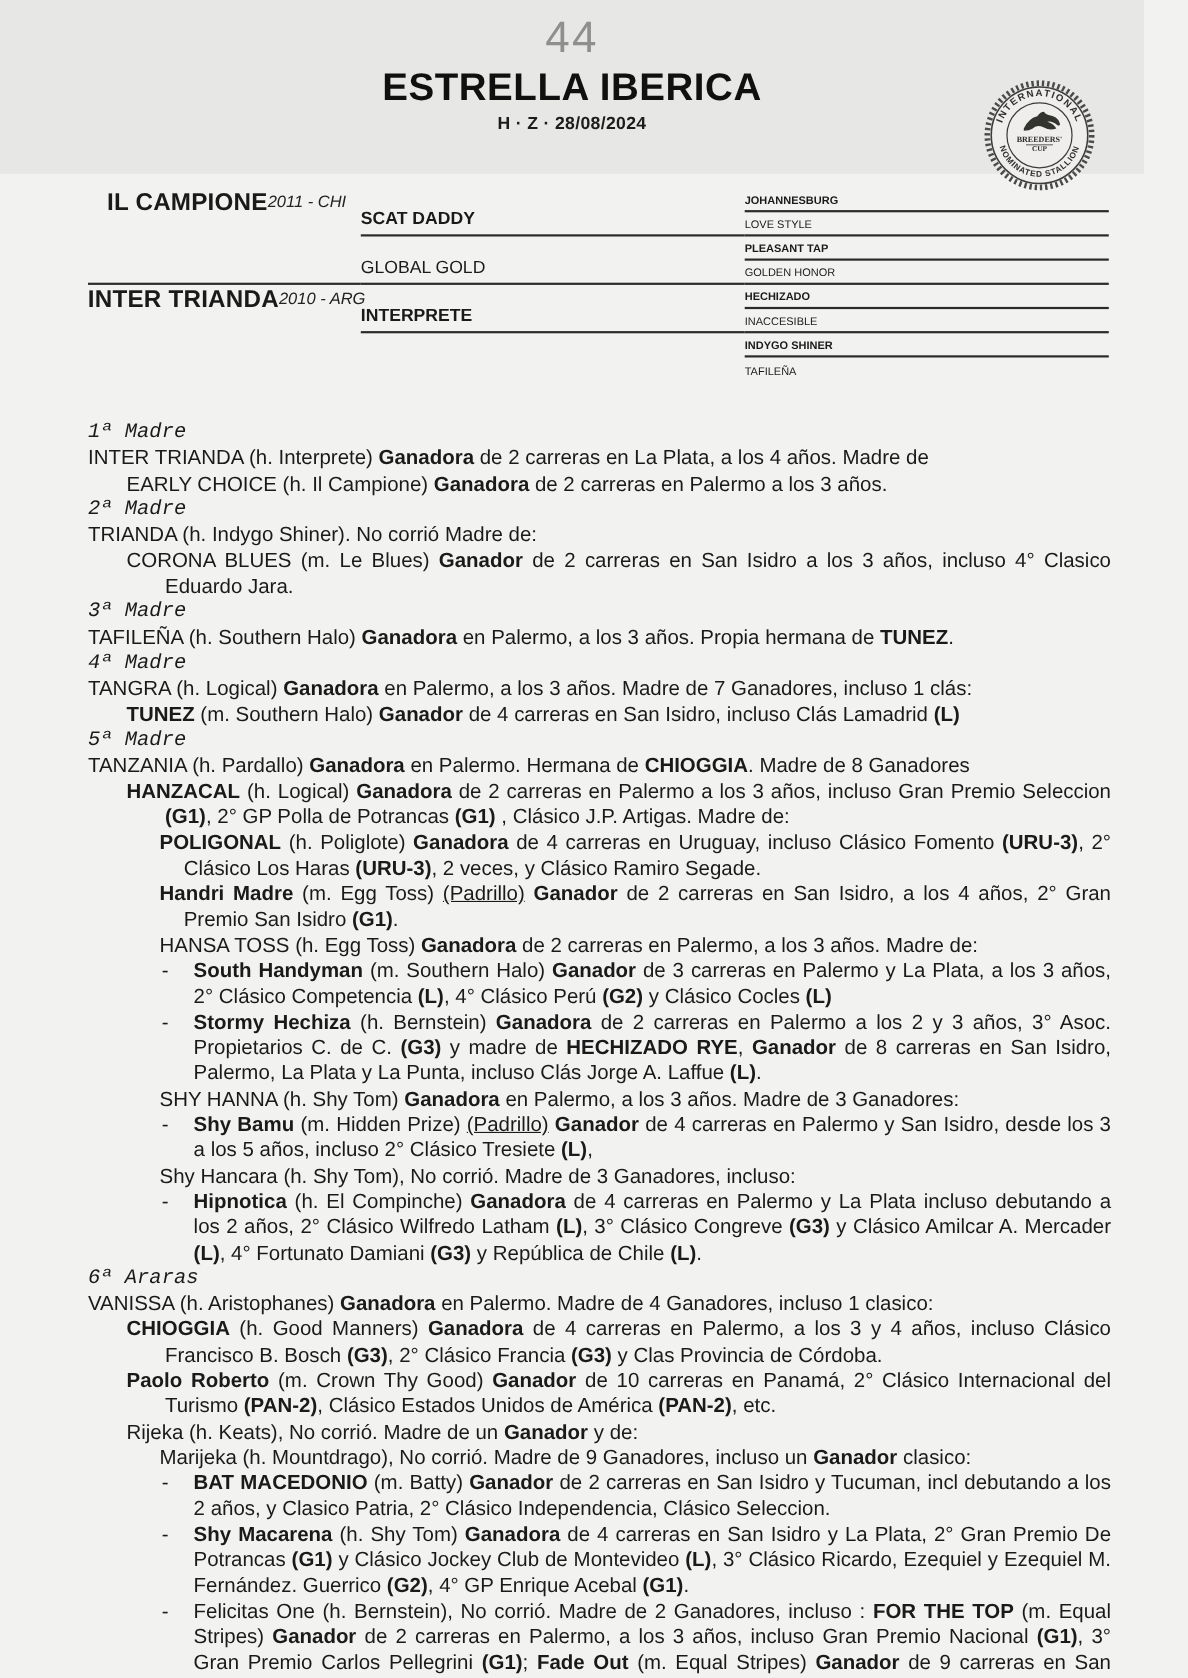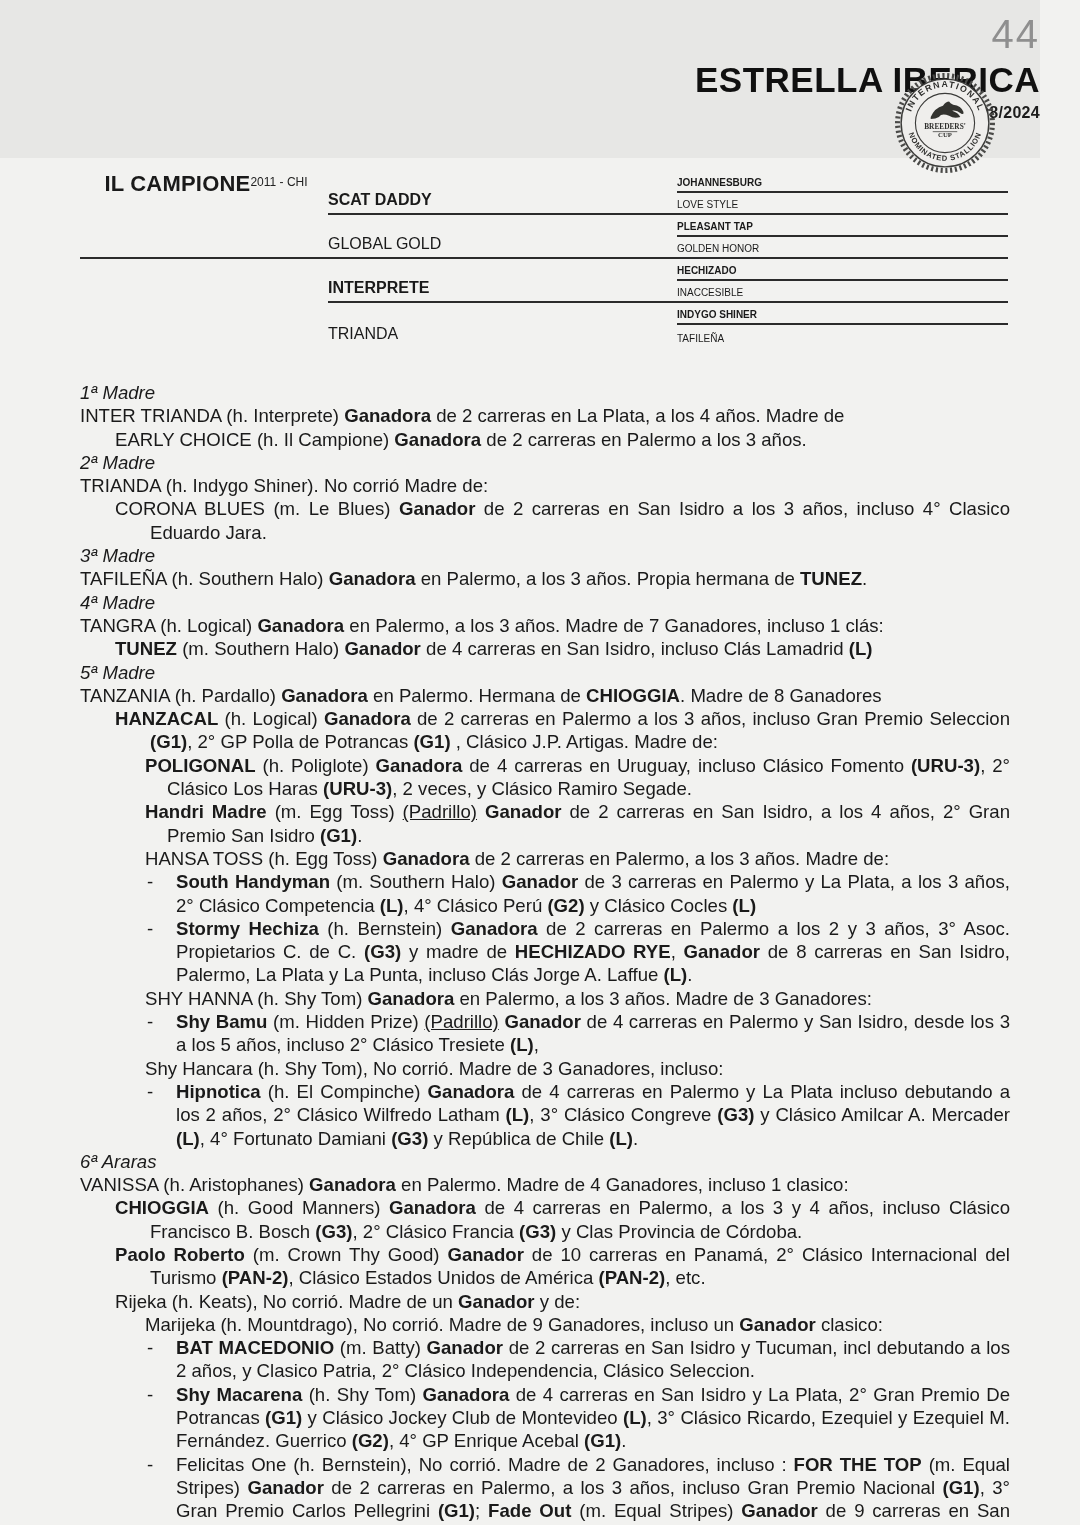--- a/index.html
+++ b/index.html
@@ -3,46 +3,46 @@
 <meta charset="utf-8">
 <style>
   html,body{margin:0;padding:0;}
   body{
     width:1080px;height:1525px;position:relative;
     background:#f2f2f0;color:#1a1a1a;
     font-family:"Liberation Sans",sans-serif;
     -webkit-font-smoothing:antialiased;
   }
   
-  .header-band{position:absolute;top:0;left:0;width:1040px;height:158px;background:#e7e7e5;text-align:right;}
+  .header-band{position:absolute;top:0;left:0;width:1040px;height:158px;background:#e7e7e5;text-align:center;}
   .page-number{padding-top:14px;font-size:40px;line-height:1;color:#8f8f8f;letter-spacing:2px;font-weight:400;}
   .title{margin-top:8px;font-size:35px;line-height:1;font-weight:800;letter-spacing:.5px;color:#101010;}
   .subtitle{margin-top:7px;font-size:16px;font-weight:600;color:#1c1c1c;letter-spacing:.3px;}
   
   .badge{position:absolute;top:72px;right:84px;width:102px;height:102px;}
   
   .ped{
     position:absolute;top:171px;left:80px;width:928px;
     display:grid;grid-template-columns:248px 349px 331px;grid-auto-rows:22px;
   }
   .ped .cell{min-width:0;white-space:nowrap;}
   .rule{border-bottom:2px solid #2b2b2b;}
   .c1{grid-column:1;display:flex;flex-direction:row;justify-content:center;padding-left:4px;}
   .c1 .name{font-weight:800;font-size:22px;letter-spacing:.2px;}
-  .c1 .year{font-size:12px;margin-top:4px;color:#222;}
+  .c1 .year{font-size:15px;margin-top:4px;color:#222;font-style:italic;}
   .c2{grid-column:2;display:flex;align-items:flex-end;padding-bottom:4px;font-size:16px;}
   .c3{grid-column:3;display:flex;align-items:flex-end;padding-bottom:3px;font-size:10px;}
   .bold{font-weight:800;}
   
   .notes{
     position:absolute;top:381px;left:80px;width:930px;
     font-size:18.6px;line-height:23.3px;text-align:justify;text-align-last:left;
   }
   .notes p{margin:0;}
-  .hd{font-style:italic;}
+  .hd{font-style:italic;font-family:Liberation Mono, monospace;}
   .l1{padding-left:70px;text-indent:-35px;}
   .l2{padding-left:87px;text-indent:-22px;}
   .l3{padding-left:96px;text-indent:-29px;}
   .marker{display:inline-block;width:29px;text-indent:0;}
   .b{font-weight:700;}
   .u{text-decoration:underline;}
 </style>
 </head>
 <body>
 
@@ -73,25 +73,28 @@
     <line x1="38" y1="58.5" x2="62" y2="58.5" stroke="#2e2e2c" stroke-width="0.7"></line>
   </svg>
 </div>
 
 <div class="ped">
 
   <div class="cell c1 rule" style="grid-row:1/5">
     <div class="name">IL CAMPIONE</div>
     <div class="year">2011 - CHI</div>
   </div>
+  <div class="cell c1" style="grid-row:5/9">
+    <div class="name">INTER TRIANDA</div>
+    <div class="year">2010 - ARG</div>
+  </div>
 
   <div class="cell c2 bold rule" style="grid-row:1/3">SCAT DADDY</div>
   <div class="cell c2 rule" style="grid-row:3/5">GLOBAL GOLD</div>
   <div class="cell c2 bold rule" style="grid-row:5/7">INTERPRETE</div>
-  <div class="cell c2" style="grid-row:7/9">TRIANDA</div>
 
   <div class="cell c3 bold rule" style="grid-row:1">JOHANNESBURG</div>
   <div class="cell c3 rule" style="grid-row:2">LOVE STYLE</div>
   <div class="cell c3 bold rule" style="grid-row:3">PLEASANT TAP</div>
   <div class="cell c3 rule" style="grid-row:4">GOLDEN HONOR</div>
   <div class="cell c3 bold rule" style="grid-row:5">HECHIZADO</div>
   <div class="cell c3 rule" style="grid-row:6">INACCESIBLE</div>
   <div class="cell c3 bold rule" style="grid-row:7">INDYGO SHINER</div>
   <div class="cell c3" style="grid-row:8">TAFILEÑA</div>
 </div>

